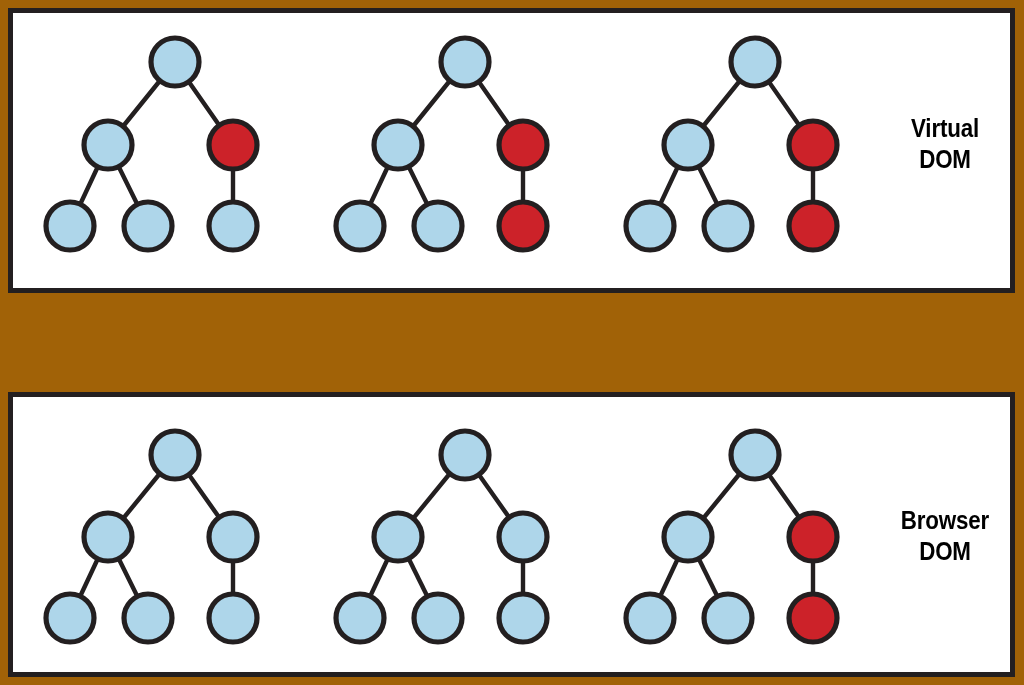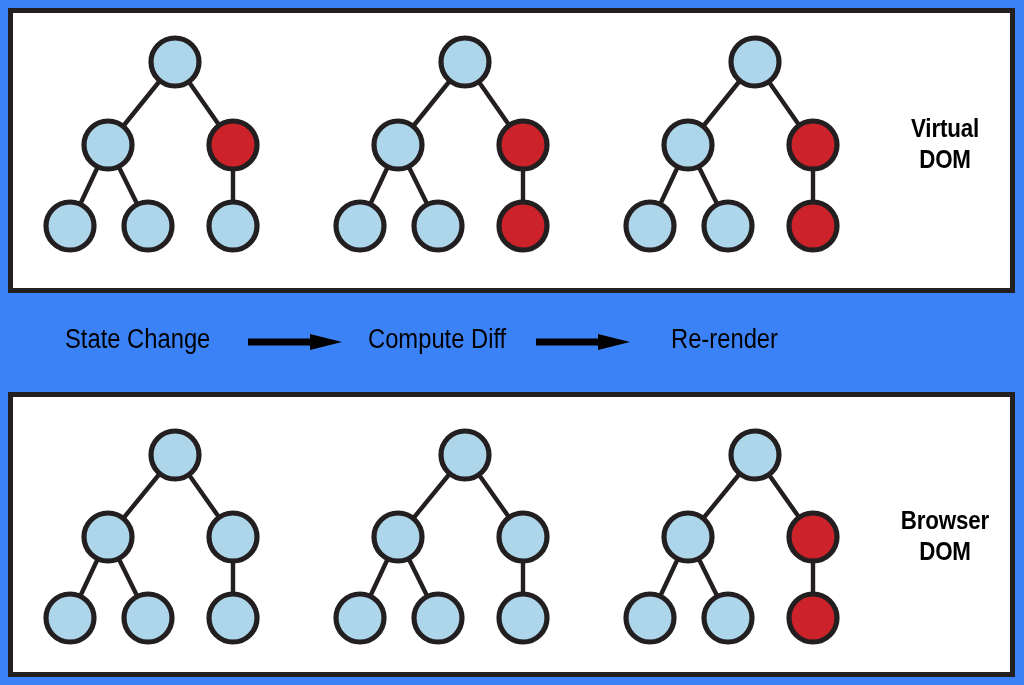--- a/index.html
+++ b/index.html
@@ -10,21 +10,21 @@
   body {
     width: 1024px;
     height: 685px;
     font-family: "Liberation Sans", sans-serif;
     overflow: hidden;
   }
   #stage {
     position: relative;
     width: 1024px;
     height: 685px;
-    background: #3b82f6;
+    background: #a16207;
   }
 
   .panel {
     position: absolute;
     box-sizing: border-box;
     border: 5px solid #231f20;
     background: #ffffff;
   }
   #panel-virtual-dom {
     left: 8px;
@@ -200,32 +200,14 @@
         <circle cx="813" cy="618" r="24" class="node" fill="#cc2229"></circle>
       </g>
     </svg>
 
   <div class="panel-label" id="label-virtual-dom">Virtual
 DOM</div>
 
   <div class="panel-label" id="label-browser-dom">Browser
 DOM</div>
 
-  <div id="flow-row">
-
-    <div class="flow-label" id="flow-label-state-change">State Change</div>
-
-    <svg class="flow-arrow" id="flow-arrow-1" viewBox="0 0 94 16">
-      <path d="M0 8 H66" stroke="#000" stroke-width="7" fill="none"></path>
-      <path d="M62 0 L94 8 L62 16 Z" fill="#000"></path>
-    </svg>
-
-    <div class="flow-label" id="flow-label-compute-diff">Compute Diff</div>
-
-    <svg class="flow-arrow" id="flow-arrow-2" viewBox="0 0 94 16">
-      <path d="M0 8 H66" stroke="#000" stroke-width="7" fill="none"></path>
-      <path d="M62 0 L94 8 L62 16 Z" fill="#000"></path>
-    </svg>
-
-    <div class="flow-label" id="flow-label-re-render">Re-render</div>
-  </div>
 
 </div>
 
 </body></html>

